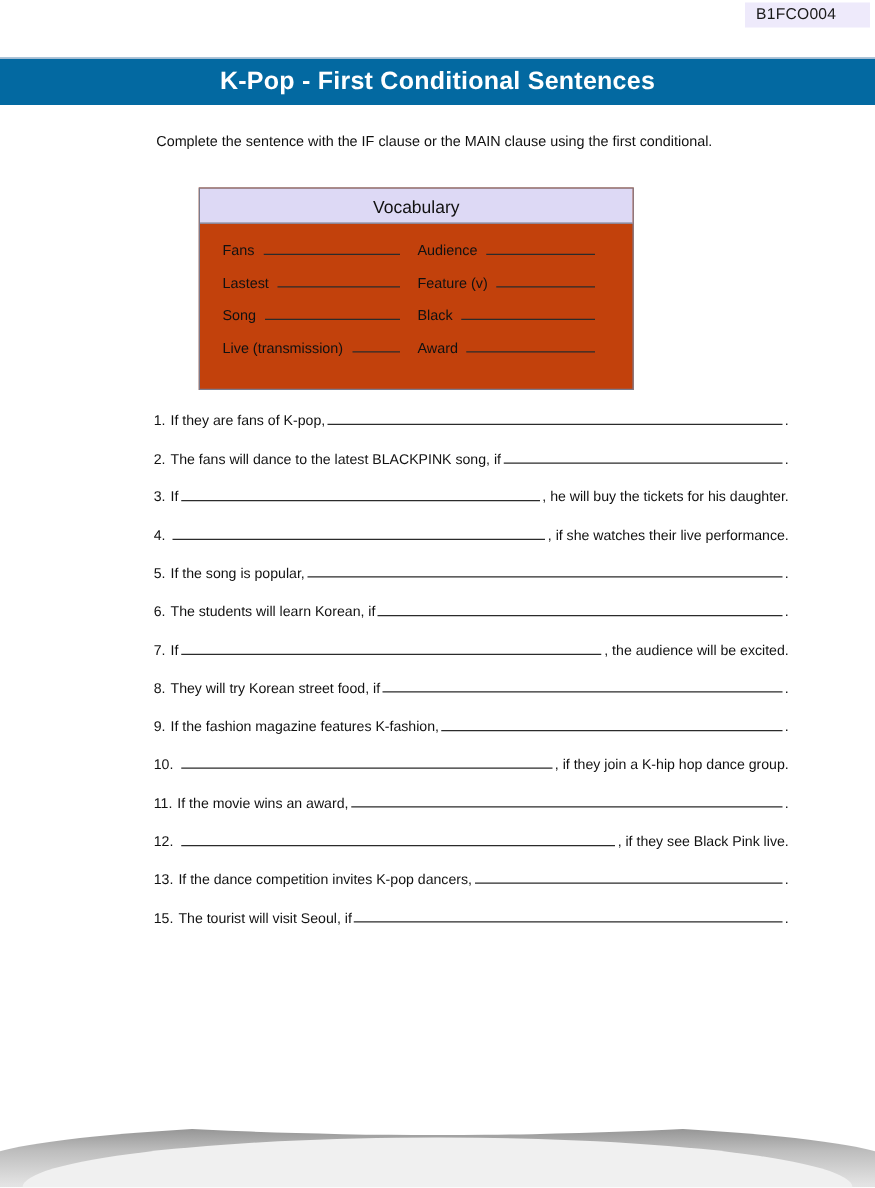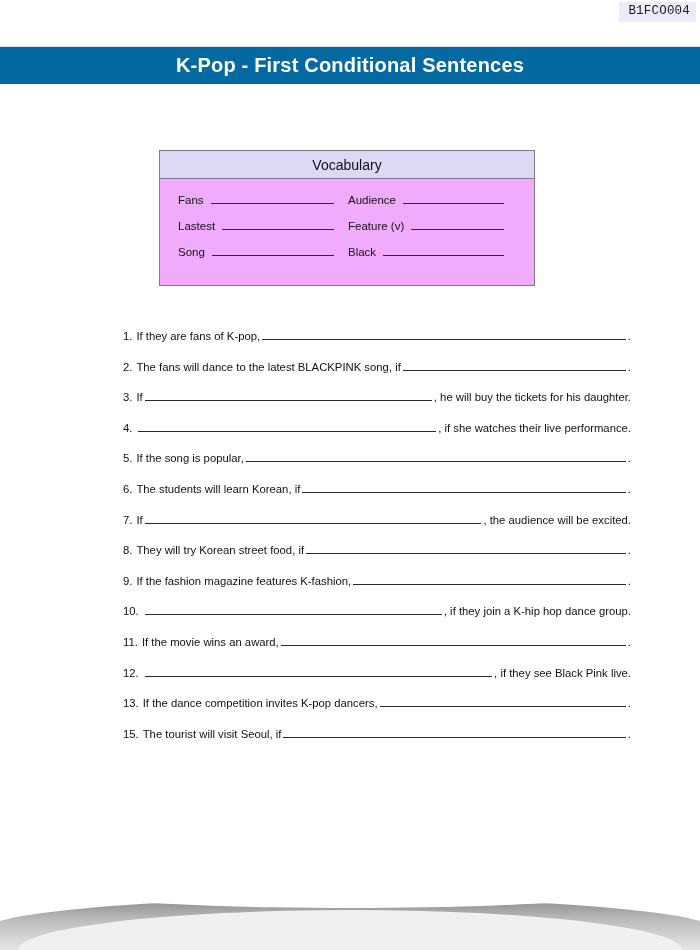--- a/index.html
+++ b/index.html
@@ -18,23 +18,22 @@
   }
 
   
   #code-badge {
     position: absolute;
     top: 2px; right: 4px;
     background: #eeeafb;
     color: #1a1a1a;
     font-size: 12.5px;
     letter-spacing: .2px;
-    padding: 3px 6px 4px 9px;
+    padding: 3px 27px 4px 9px;
     line-height: 1;
-    font-family: Liberation Mono, monospace;
   }
 
   
   #title-bar {
     position: absolute;
     left: 0; top: 46px;
     width: 700px; height: 38px;
     background: #0369a1;
     border-top: 1px solid #d9d7e2;
     display: flex; align-items: center; justify-content: center;
@@ -52,23 +51,23 @@
     left: 125px; top: 108px;
     font-size: 11.5px;
     color: #111111;
     white-space: nowrap;
   }
 
   
   #vocab-box {
     position: absolute;
     left: 159px; top: 150px;
-    width: 376px;
+    width: 348px;
     border: 1px solid #7a7a8c;
-    background: #f0abfc;
+    background: #c2410c;
   }
   #vocab-header {
     background: #ddd9f5;
     border-bottom: 1px solid #7a7a8c;
     height: 28px;
     display: flex; align-items: center; justify-content: center;
   }
   #vocab-header .vh-text {
     font-size: 14px;
     color: #111111;
@@ -153,20 +152,21 @@
 <body>
 
 <div id="page">
 
   <div id="code-badge">B1FCO004</div>
 
   <div id="title-bar">
     <span class="title-text">K-Pop - First Conditional Sentences</span>
   </div>
 
+  <div id="instruction">Complete the sentence with the IF clause or the MAIN clause using the first conditional.</div>
 
   <div id="vocab-box">
     <div id="vocab-header">
       <span class="vh-text">Vocabulary</span>
     </div>
     <div id="vocab-body">
         <div class="vocab-row">
           <div class="vocab-cell">
             <span class="vc-label">Fans</span>
             <span class="vc-line"></span>
@@ -189,20 +189,30 @@
         <div class="vocab-row">
           <div class="vocab-cell">
             <span class="vc-label">Song</span>
             <span class="vc-line"></span>
           </div>
           <div class="vocab-cell">
             <span class="vc-label">Black</span>
             <span class="vc-line"></span>
           </div>
         </div>
+        <div class="vocab-row">
+          <div class="vocab-cell">
+            <span class="vc-label">Live (transmission)</span>
+            <span class="vc-line"></span>
+          </div>
+          <div class="vocab-cell">
+            <span class="vc-label">Award</span>
+            <span class="vc-line"></span>
+          </div>
+        </div>
       </div>
   </div>
 
   <div id="questions">
       <div class="q-row">
         <span class="q-seg" style="margin-right: 4px;">1.</span>
         <span class="q-seg">If they are fans of K-pop,</span>
         <span class="q-line"></span>
         <span class="q-seg">.</span>
       </div>

